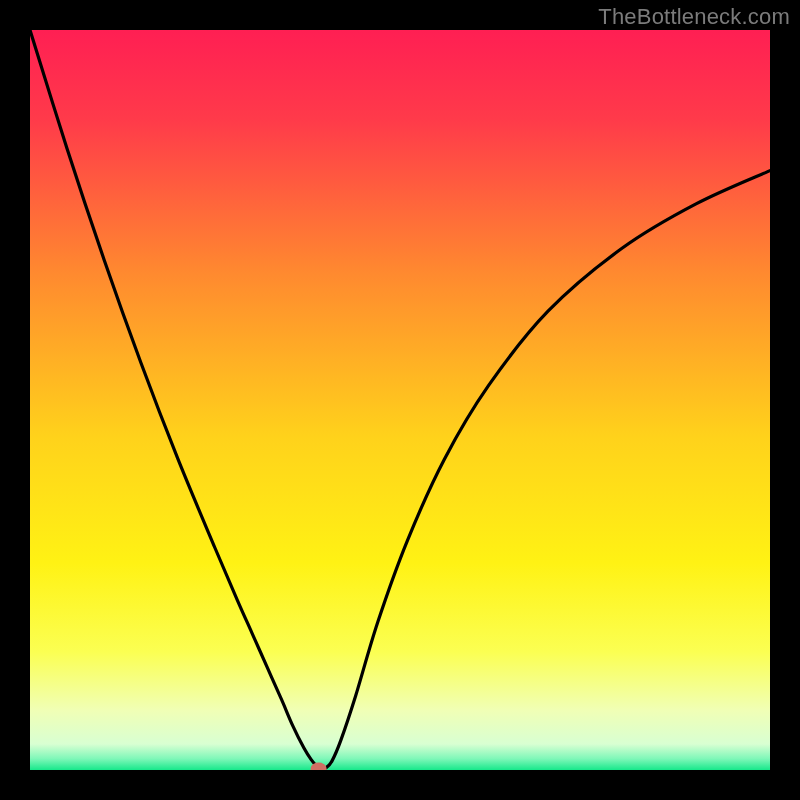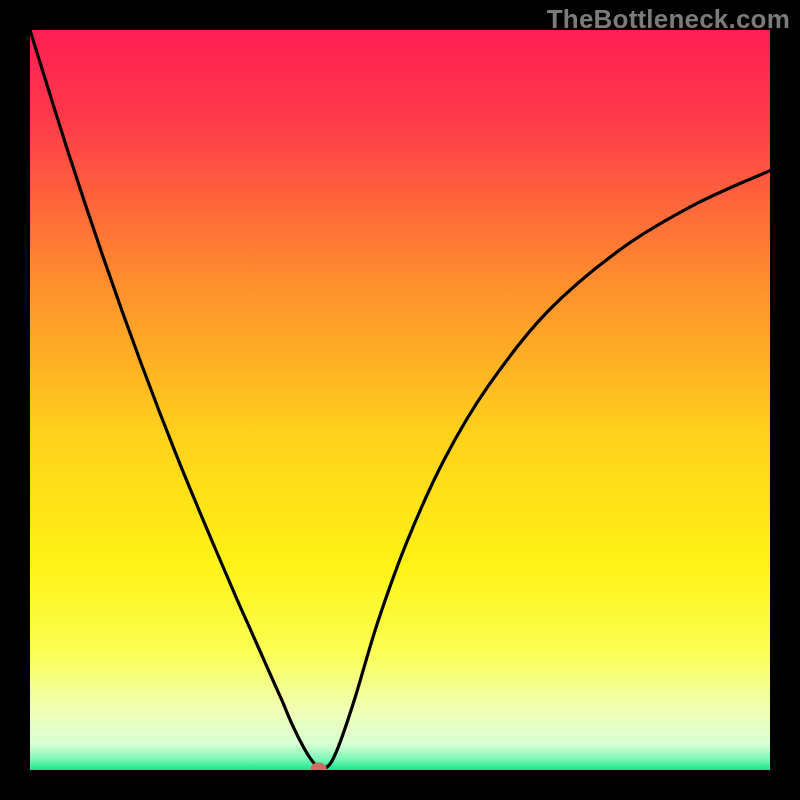--- a/index.html
+++ b/index.html
@@ -24,24 +24,24 @@
     top: 30px;
     width: 740px;
     height: 740px;
     overflow: hidden;
   }
   .watermark {
     position: absolute;
     top: 4px;
     right: 10px;
     font-family: Arial, Helvetica, sans-serif;
-    font-size: 26px;
+    font-size: 22px;
     color: #7b7b7b;
     letter-spacing: 0.2px;
-    font-weight: 700;
+    font-weight: 400;
     margin-left: 8px;
   }
   svg { display: block; }
 </style>
 </head>
 <body>
 
 <div class="frame">
   <div class="watermark">TheBottleneck.com</div>
 

